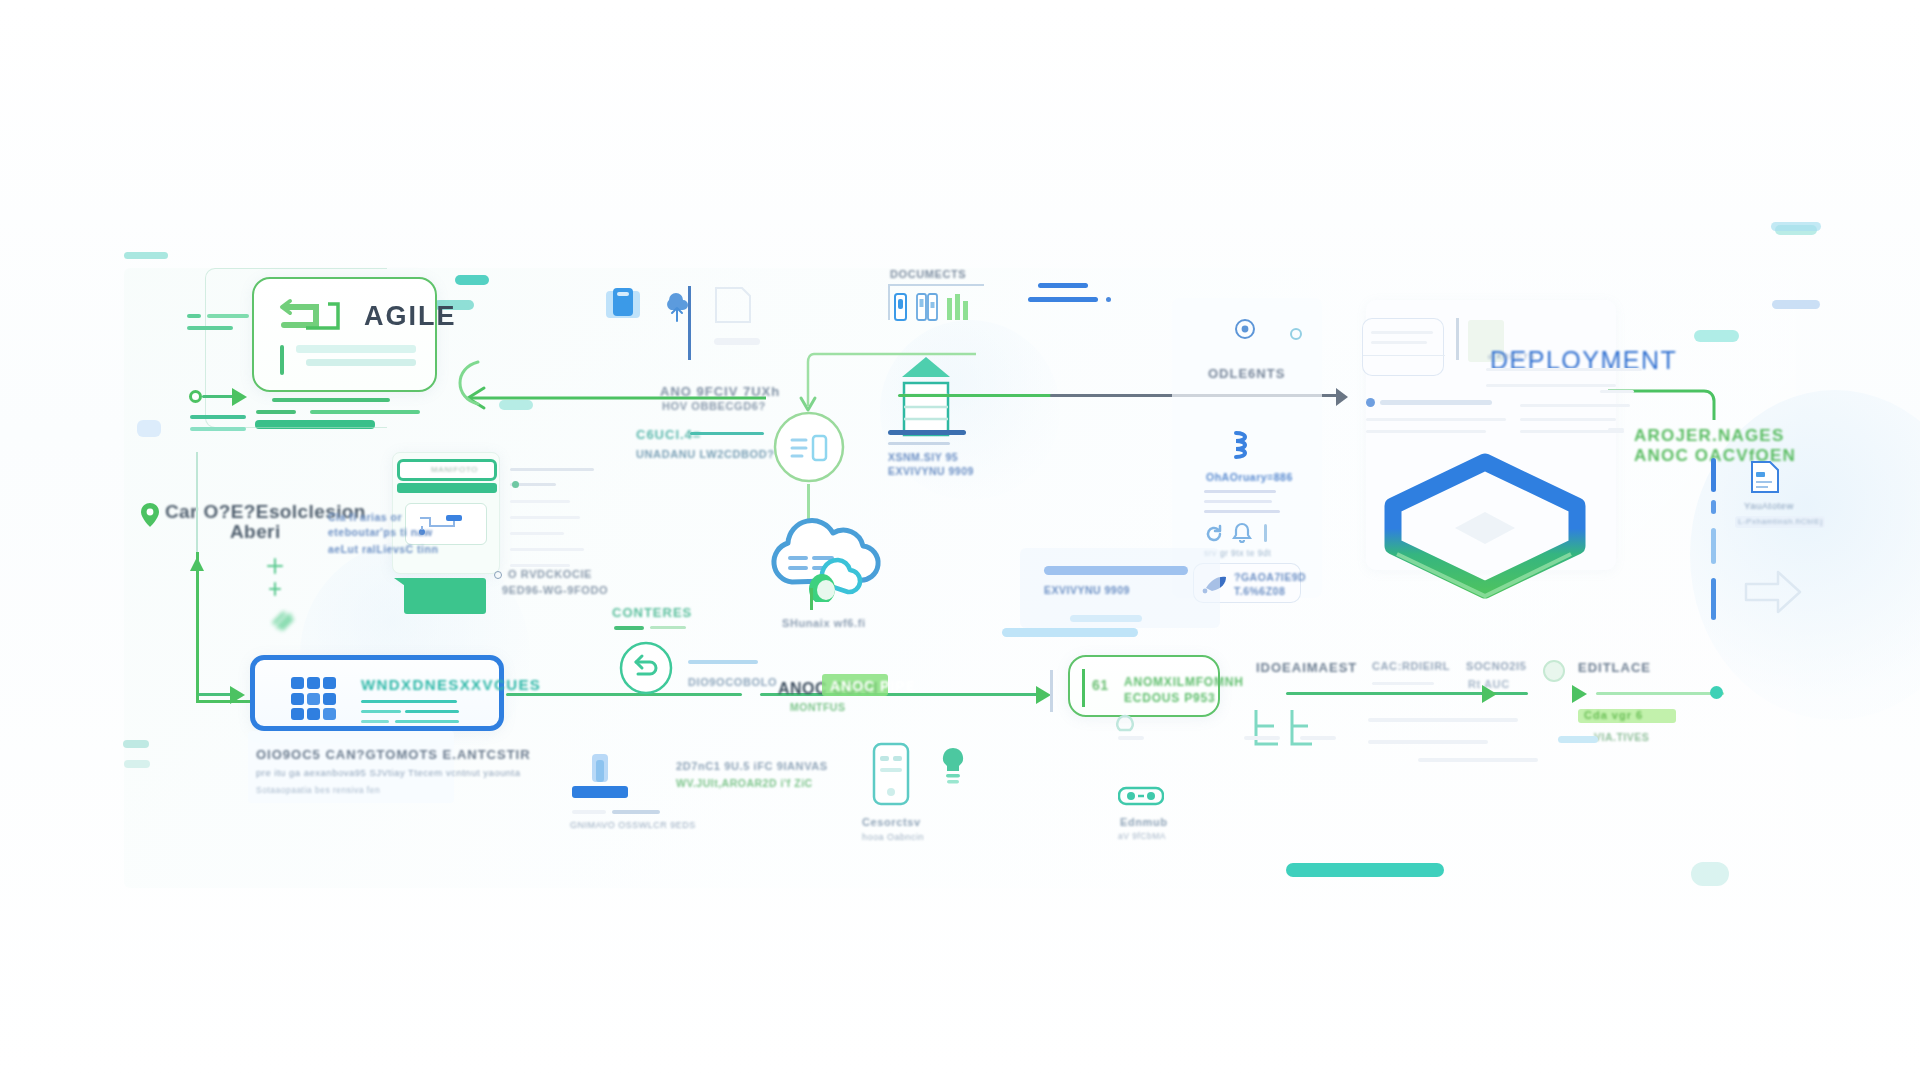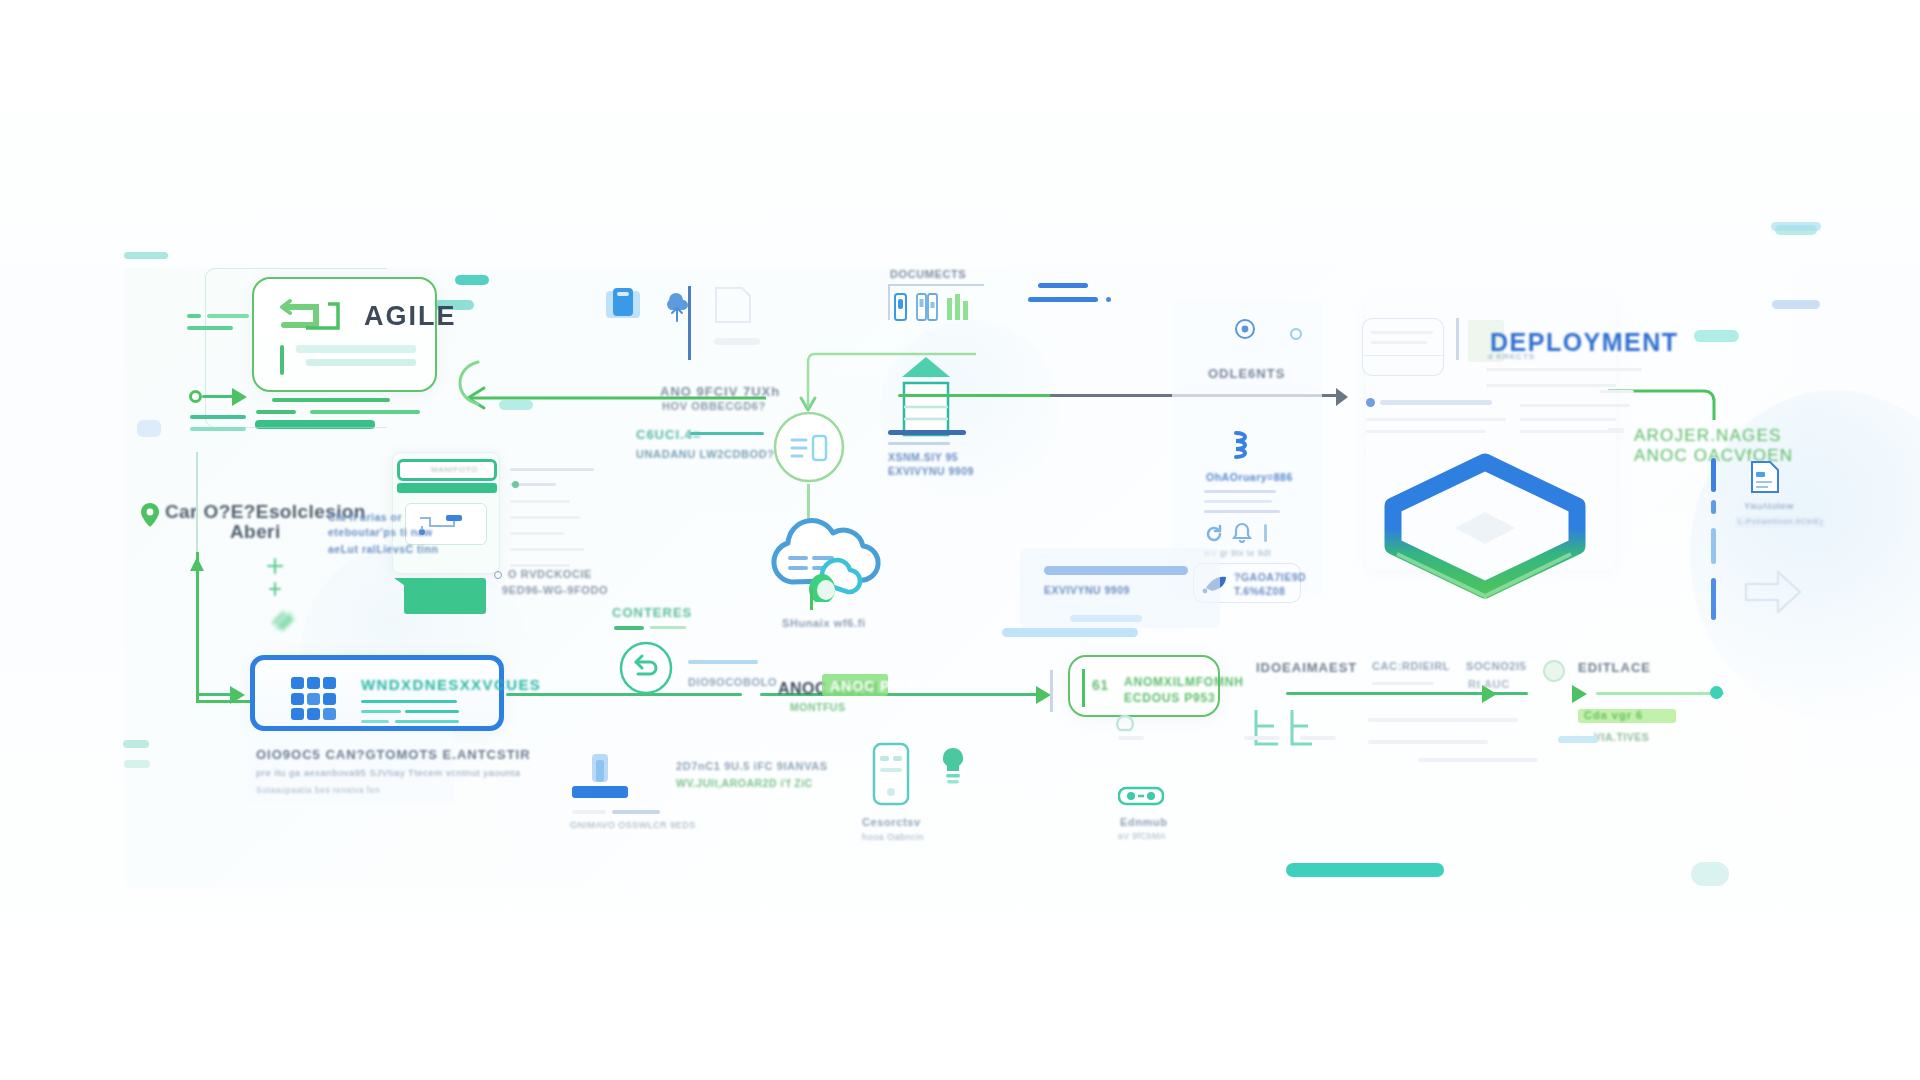--- a/index.html
+++ b/index.html
@@ -29,25 +29,25 @@
     border-radius: 6px;
   }
 
   
   .t { position:absolute; white-space:nowrap; letter-spacing:.5px; }
   .t-agile {
     font-size: 27px; font-weight: 600; color:#3c4a5a;
     letter-spacing: 2px; filter: blur(.7px);
   }
   .t-deploy {
-    font-size: 25px; font-weight: 700; color:#2f6fd0;
-    letter-spacing: 1.5px; filter: blur(.8px);
+    font-size: 25px; font-weight: 400; color:#2f6fd0;
+    letter-spacing: 1.5px; filter: blur(.8px); margin-top: 18px;
   }
   .t-green-head {
-    font-size: 17px; font-weight: 400; color:#5bbd63;
+    font-size: 17px; font-weight: 700; color:#5bbd63;
     letter-spacing: 1.2px; filter: blur(.9px); line-height: 1.25;
   }
   .t-cap {
     font-size: 13px; font-weight:700; color:#6b7b8e;
     letter-spacing: 1px; filter: blur(1px);
   }
   .t-cap-sm {
     font-size: 11px; font-weight:600; color:#8b9bad;
     letter-spacing: .6px; filter: blur(1.1px);
   }

